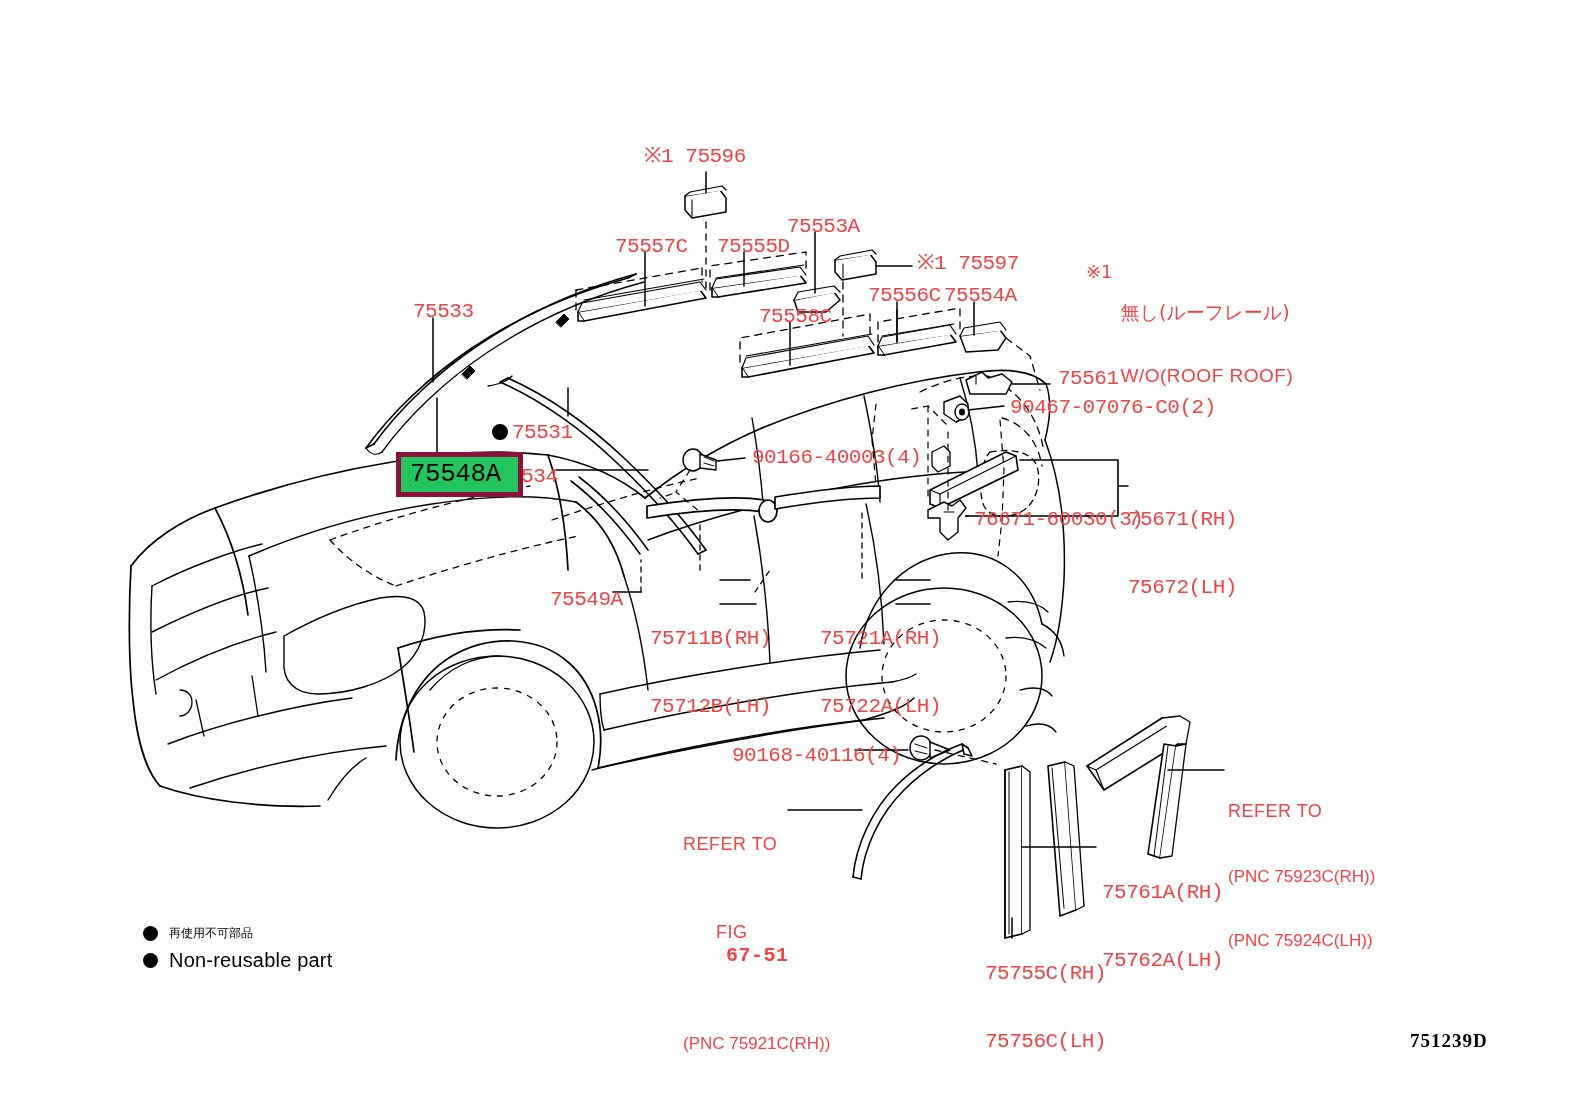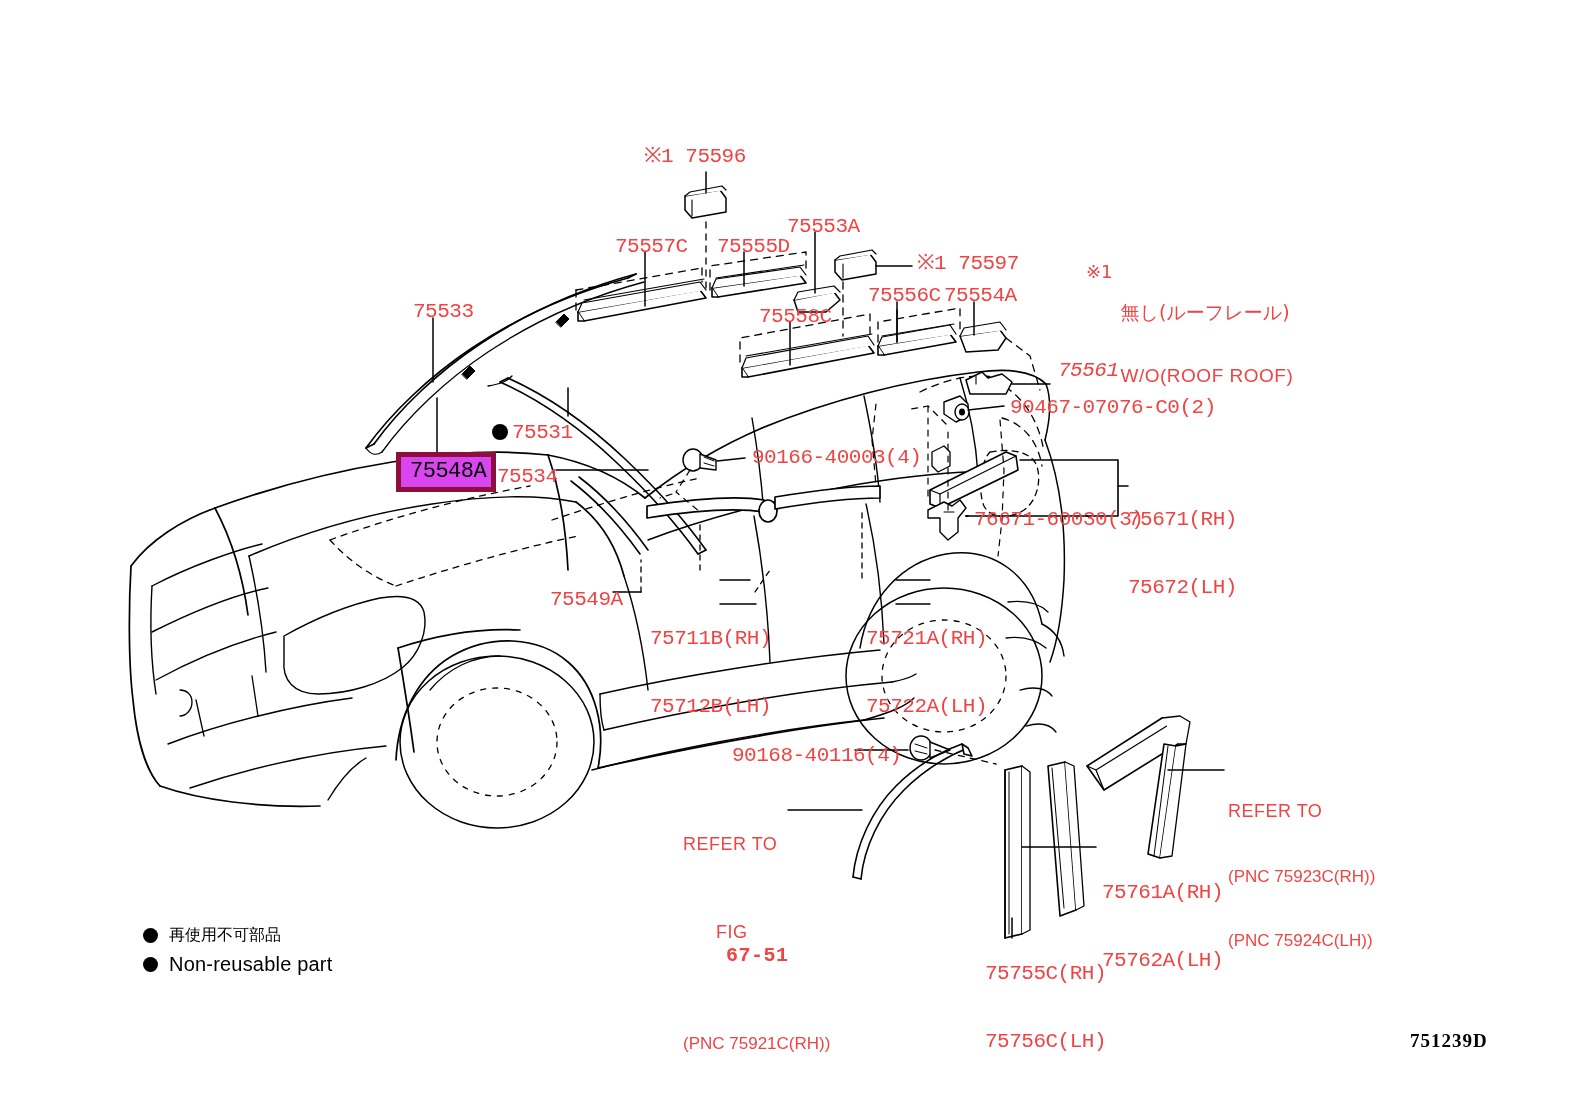--- a/index.html
+++ b/index.html
@@ -23,37 +23,37 @@
   .lbl.jp{font-family:"DejaVu Sans","Liberation Sans",sans-serif;font-size:19px;letter-spacing:0;}
   .lbl.refer{
     font-family:"Liberation Sans","DejaVu Sans",sans-serif;
     font-size:18px;letter-spacing:0.5px;line-height:1.22;
   }
   .lbl.refer .big{font-family:"Liberation Mono","DejaVu Sans Mono",monospace;font-weight:bold;font-size:20px;}
   .lbl.refer .pnc{font-size:17px;letter-spacing:0;}
   .hl{
     position:absolute;
     border:5px solid #8c0f3c;
-    background:#d946ef;
-    padding:2px 5px 3px 9px;
+    background:#22c55e;
+    padding:2px 17px 3px 9px;
     font-family:"Liberation Mono","DejaVu Sans Mono",monospace;
-    font-size:22px;
+    font-size:26px;
     letter-spacing:-0.5px;
     color:#000;
     white-space:pre;
   }
   .figcode{
     position:absolute;
     font-family:"Liberation Serif","DejaVu Serif",serif;
     font-size:19px;letter-spacing:1px;color:#000;font-weight:bold;
   }
   .legend{position:absolute;}
   .legend .row{display:flex;align-items:center;gap:11px;margin-bottom:7px;}
   .legend .dot{width:15px;height:15px;border-radius:50%;background:#000;flex:0 0 auto;}
-  .legend .jptxt{font-family:"DejaVu Sans","Liberation Sans",sans-serif;font-size:16px;}
+  .legend .jptxt{font-family:"DejaVu Sans","Liberation Sans",sans-serif;font-size:12px;}
   .legend .entxt{font-family:"Liberation Sans","DejaVu Sans",sans-serif;font-size:20px;letter-spacing:0.2px;text-align:right;}
   .bulletdot{position:absolute;width:16px;height:16px;border-radius:50%;background:#000;}
 </style>
 </head>
 <body>
 
 <div id="stage">
 
   <svg class="art" viewBox="0 0 1592 1099">
     <g fill="none" stroke="#000" stroke-width="1.7" stroke-linecap="round" stroke-linejoin="round">
@@ -394,36 +394,36 @@
   <div class="lbl" style="left:717px;top:235px;">75555D</div>
   <div class="lbl" style="left:787px;top:215px;">75553A</div>
   <div class="lbl" style="left:917px;top:252px;">※1 75597</div>
   <div class="lbl" style="left:759px;top:305px;">75558C</div>
   <div class="lbl" style="left:868px;top:284px;">75556C</div>
   <div class="lbl" style="left:944px;top:284px;">75554A</div>
   <div class="lbl" style="left:413px;top:300px;">75533</div>
   <div class="bulletdot" style="left:492px;top:424px;"></div>
   <div class="lbl" style="left:512px;top:421px;">75531</div>
   <div class="lbl" style="left:497px;top:465px;">75534</div>
-  <div class="lbl" style="left:1058px;top:359px;font-style:italic;">75561</div>
+  <div class="lbl" style="left:1058px;top:367px;">75561</div>
   <div class="lbl" style="left:1010px;top:396px;">90467-07076-C0(2)</div>
   <div class="lbl" style="left:752px;top:446px;">90166-40003(4)</div>
   <div class="lbl" style="left:974px;top:508px;">76671-60030(3)</div>
   <div class="lbl" style="left:550px;top:588px;">75549A</div>
   <div class="lbl" style="left:732px;top:744px;">90168-40116(4)</div>
 
   <div class="lbl two" style="left:1128px;top:464px;">
     <div>75671(RH)</div>
     <div>75672(LH)</div>
   </div>
   <div class="lbl two" style="left:650px;top:583px;">
     <div>75711B(RH)</div>
     <div>75712B(LH)</div>
   </div>
-  <div class="lbl two" style="left:820px;top:583px;margin-left:46px;">
+  <div class="lbl two" style="left:820px;top:583px;">
     <div>75721A(RH)</div>
     <div>75722A(LH)</div>
   </div>
   <div class="lbl two" style="left:1102px;top:837px;">
     <div>75761A(RH)</div>
     <div>75762A(LH)</div>
   </div>
   <div class="lbl two" style="left:985px;top:918px;">
     <div>75755C(RH)</div>
     <div>75756C(LH)</div>

